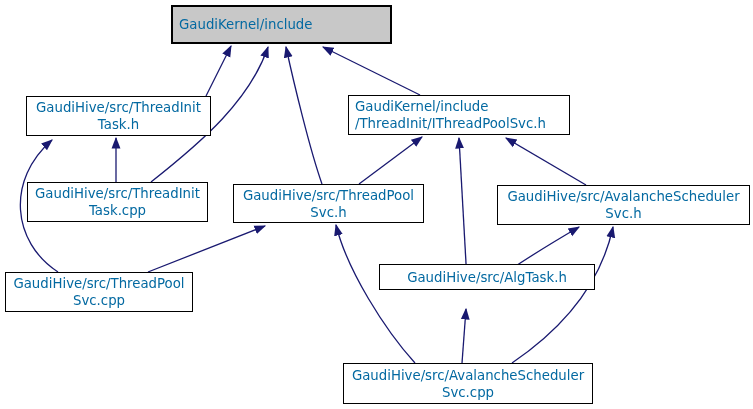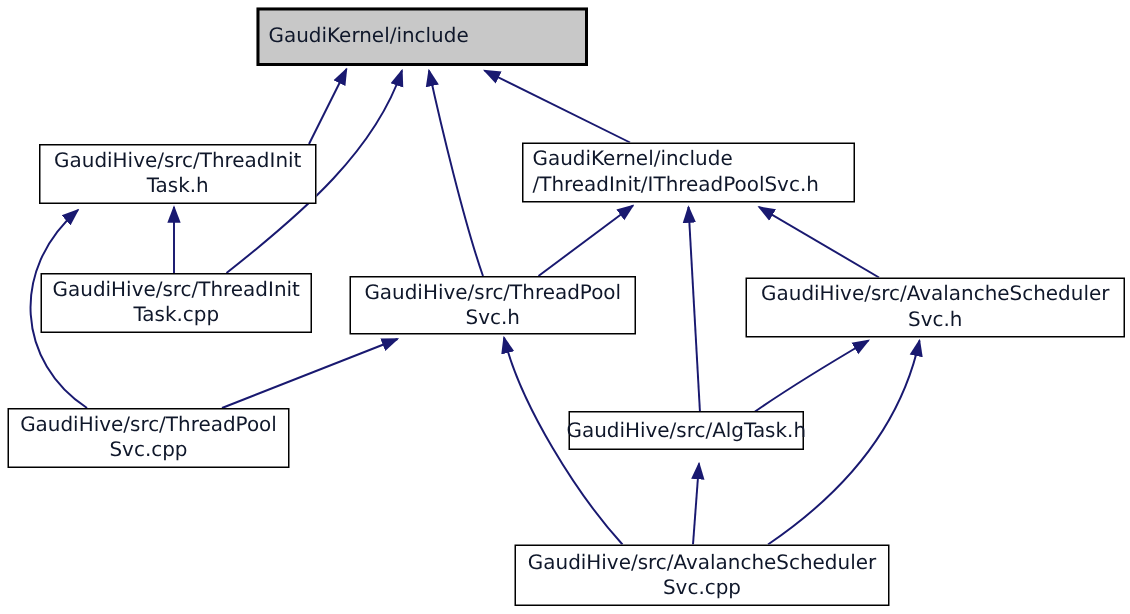--- a/index.html
+++ b/index.html
@@ -14,21 +14,21 @@
   #edges {
     position: absolute;
     left: 0; top: 0;
     width: 753px; height: 409px;
   }
   .node {
     position: absolute;
     box-sizing: border-box;
     background: #ffffff;
     border: 1px solid #000000;
-    color: #0f172a;
+    color: #0369a1;
     font-size: 13.3px;
     line-height: 17px;
     display: flex;
     flex-direction: column;
     justify-content: center;
     align-items: center;
     text-align: center;
     white-space: nowrap;
   }
   .node.left-align {
@@ -96,21 +96,21 @@
   <div class="node" style="left:497px; top:185px; width:253px; height:40px;">
     <span>GaudiHive/src/AvalancheScheduler</span>
     <span>Svc.h</span>
   </div>
 
   <div class="node" style="left:5px; top:272px; width:188px; height:40px;">
     <span>GaudiHive/src/ThreadPool</span>
     <span>Svc.cpp</span>
   </div>
 
-  <div class="node" style="left:379px; top:274px; width:157px; height:26px;">
+  <div class="node" style="left:379px; top:264px; width:216px; height:26px;">
     <span>GaudiHive/src/AlgTask.h</span>
   </div>
 
   <div class="node" style="left:343px; top:363px; width:250px; height:41px;">
     <span>GaudiHive/src/AvalancheScheduler</span>
     <span>Svc.cpp</span>
   </div>
 
 </div>
 

